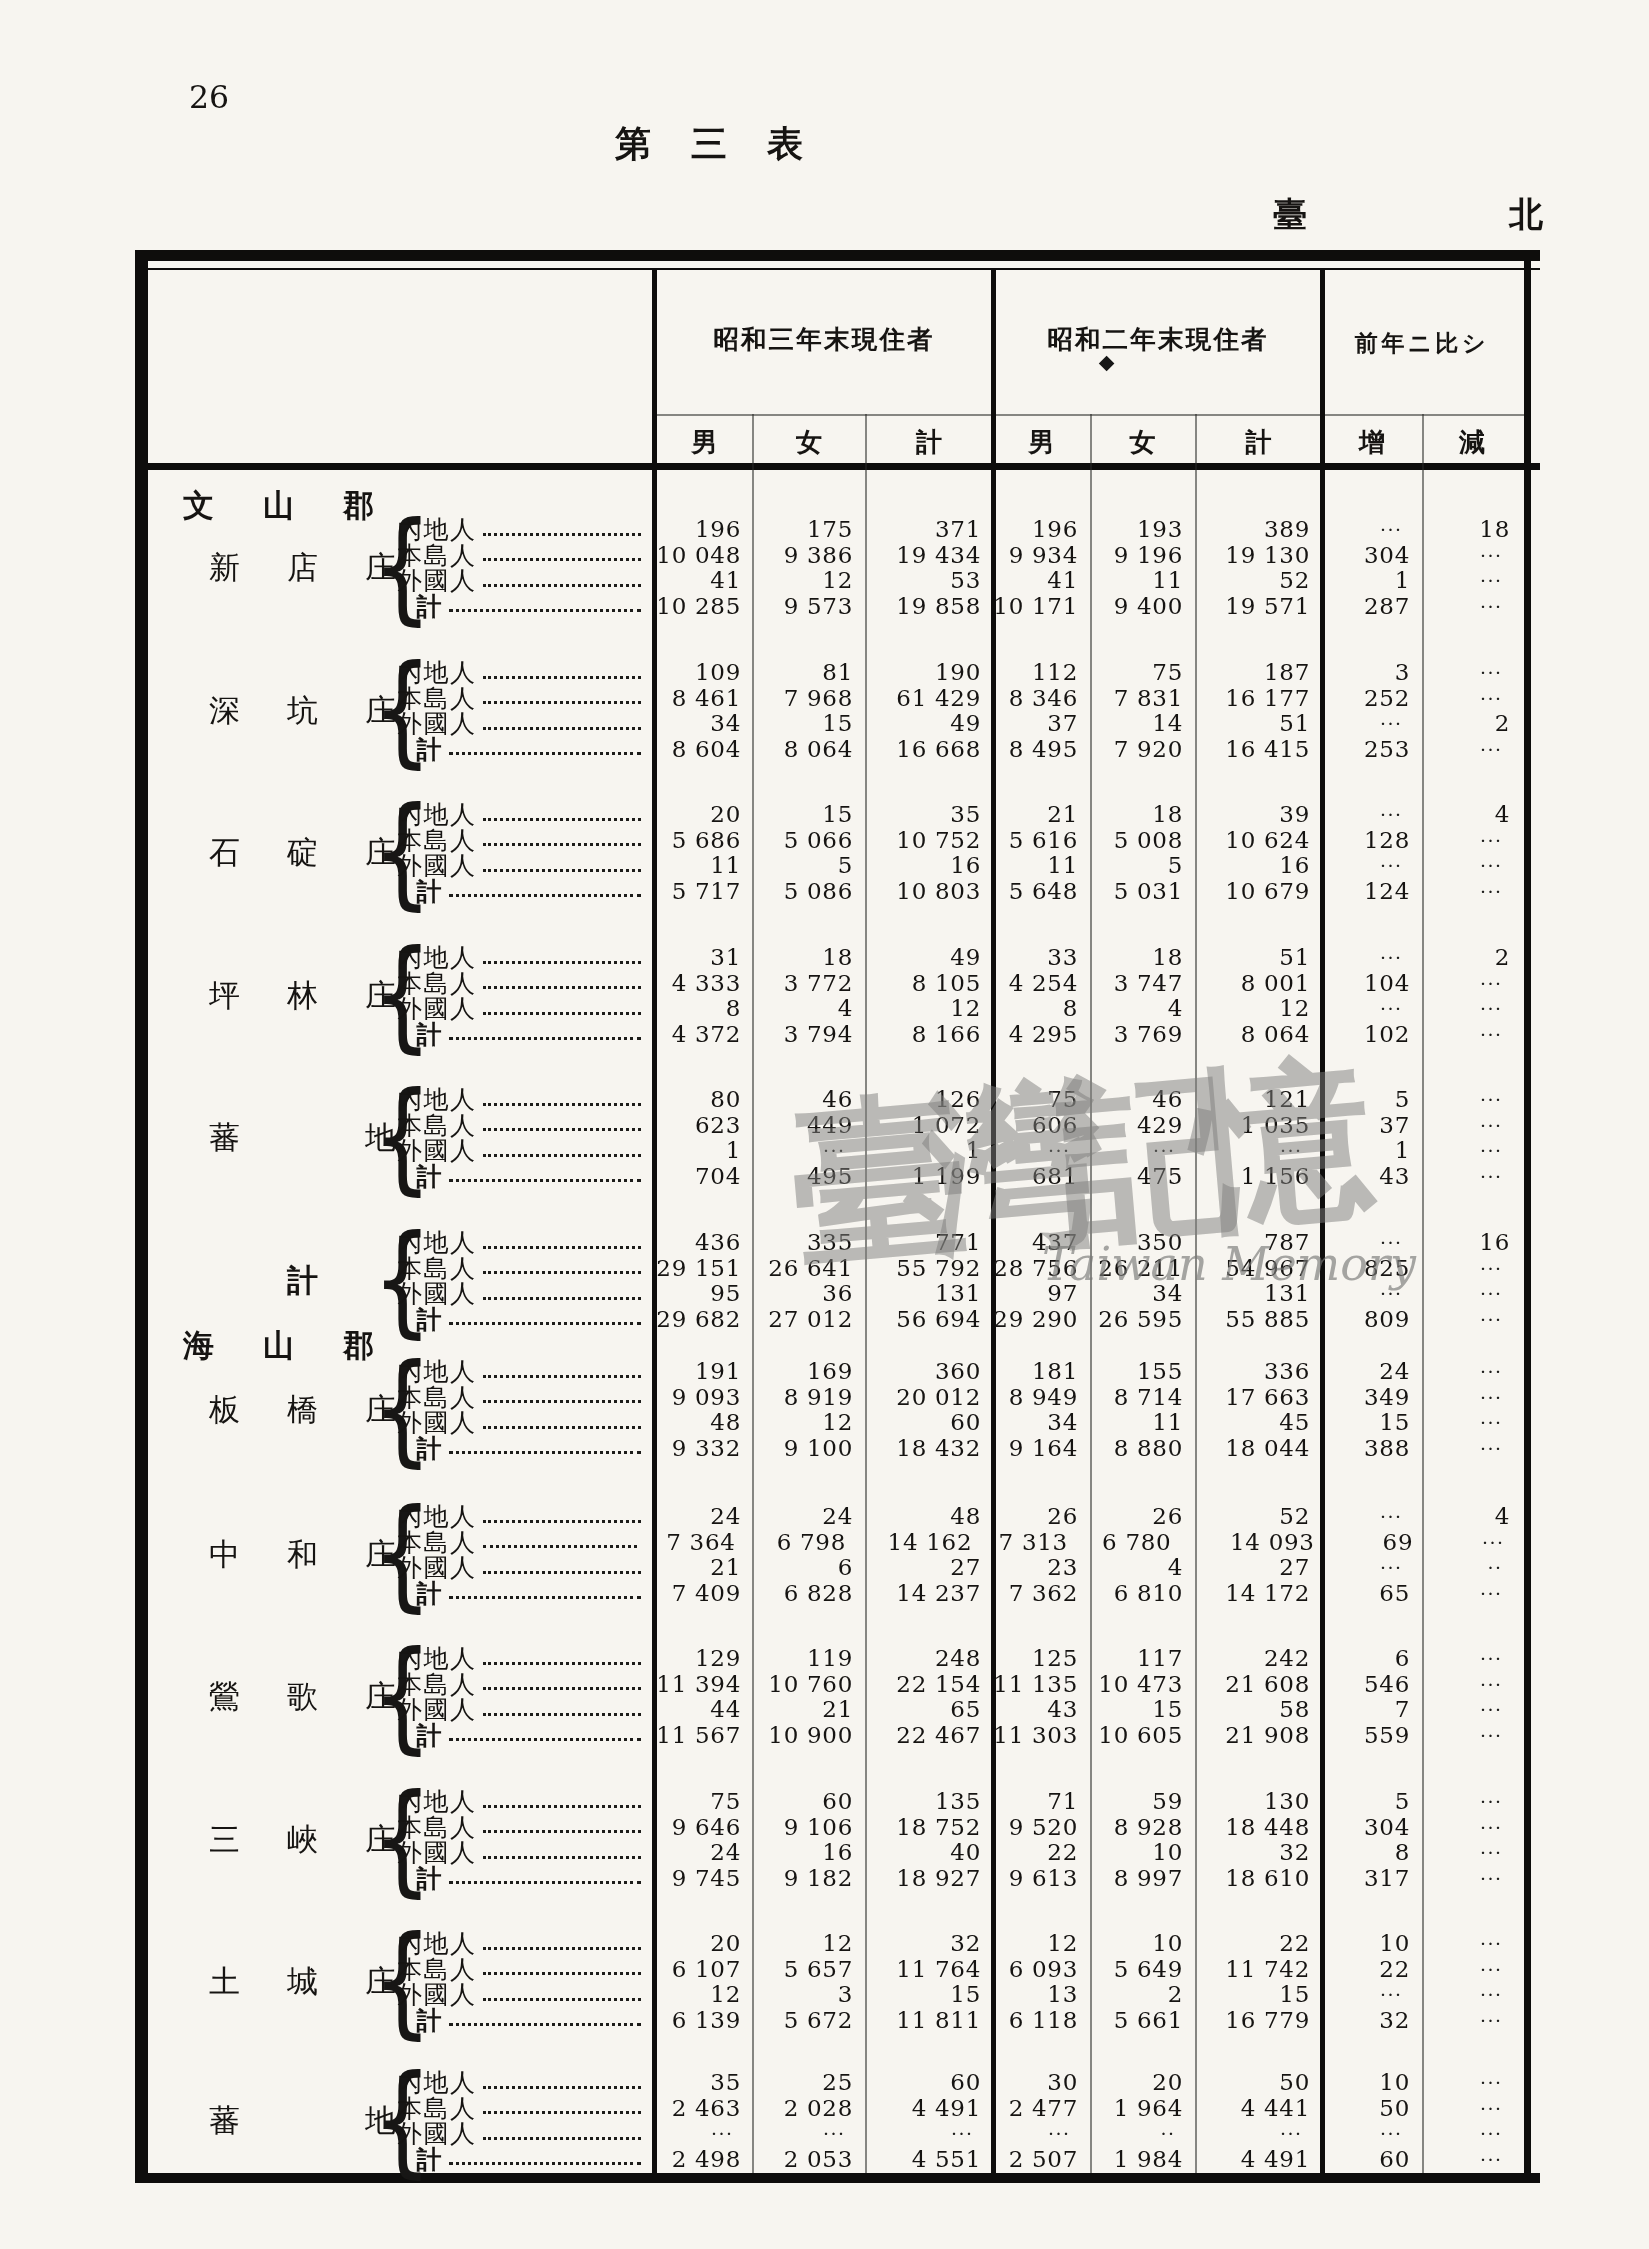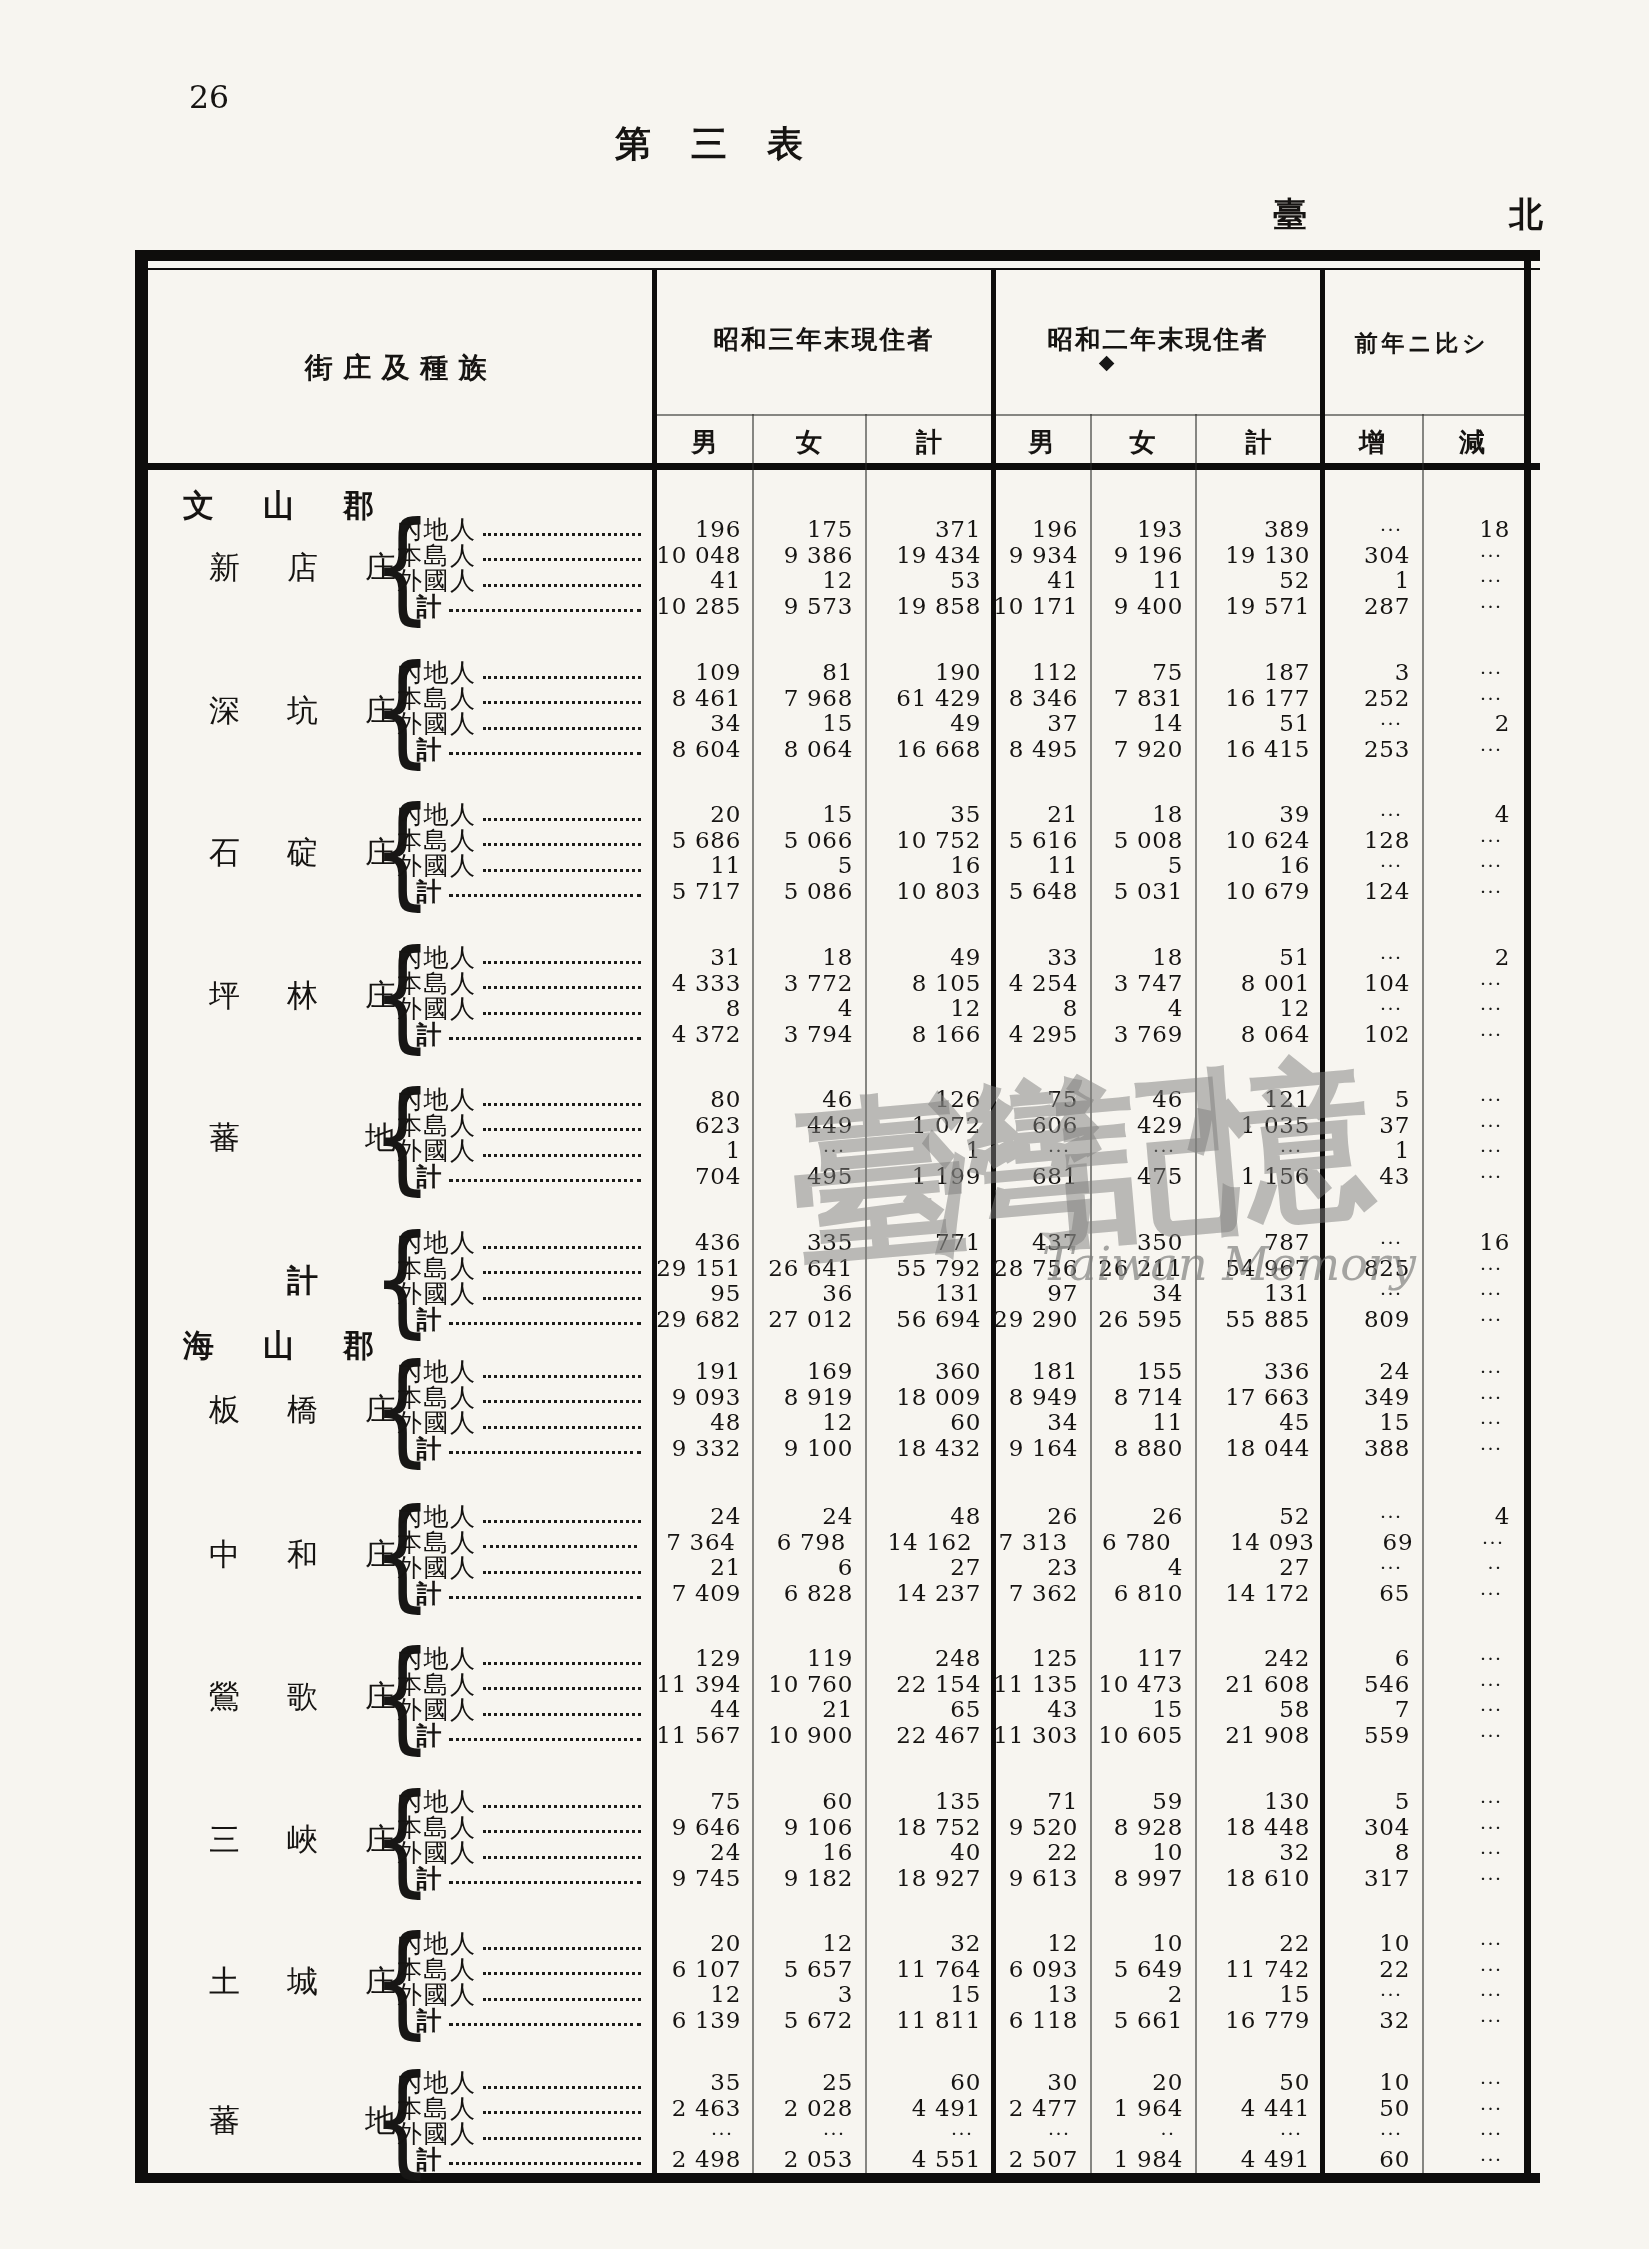--- a/index.html
+++ b/index.html
@@ -66,21 +66,20 @@
   <div class="vl" style="left:1524px;top:250px;width:6.7px;height:1933px"></div>
   <div class="vl" style="left:652px;top:268px;width:4.5px;height:1905px"></div>
   <div class="vl" style="left:991px;top:268px;width:5.2px;height:1905px"></div>
   <div class="vl" style="left:1320px;top:268px;width:5.2px;height:1905px"></div>
   <div class="vl fade" style="left:752px;top:414px;width:1.5px;height:1759px"></div>
   <div class="vl fade" style="left:865px;top:414px;width:1.5px;height:1759px"></div>
   <div class="vl fade" style="left:1090px;top:414px;width:1.5px;height:1759px"></div>
   <div class="vl fade" style="left:1195px;top:414px;width:1.5px;height:1759px"></div>
   <div class="vl fade" style="left:1422px;top:414px;width:1.5px;height:1759px"></div>
 
-  <div class="hdr hcol">街庄及種族</div>
   <div class="hdr h1">昭和三年末現住者</div>
   <div class="hdr h2">昭和二年末現住者</div>
   <div class="hdr h3">前年ニ比シ</div>
   <div class="artifact"></div>
   <div class="subhead" id="subhead">
       <div class="shc" style="width: 97px;">男</div>
       <div class="shc" style="width: 112px;">女</div>
       <div class="shc" style="width: 128px;">計</div>
       <div class="shc" style="width: 97px;">男</div>
       <div class="shc" style="width: 105px;">女</div>
@@ -506,21 +505,21 @@
           <div class="cell" style="width: 100px;">24</div>
           <div class="cell dots" style="width: 100px;">···</div>
         </div>
         <div class="grow">
           <div class="lbl">
             <span class="race">本島人</span>
             <span class="leader"></span>
           </div>
           <div class="cell" style="width: 97px;">9 093</div>
           <div class="cell" style="width: 112px;">8 919</div>
-          <div class="cell" style="width: 128px;">18 009</div>
+          <div class="cell" style="width: 128px;">20 012</div>
           <div class="cell" style="width: 97px;">8 949</div>
           <div class="cell" style="width: 105px;">8 714</div>
           <div class="cell" style="width: 127px;">17 663</div>
           <div class="cell" style="width: 100px;">349</div>
           <div class="cell dots" style="width: 100px;">···</div>
         </div>
         <div class="grow">
           <div class="lbl">
             <span class="race">外國人</span>
             <span class="leader"></span>

